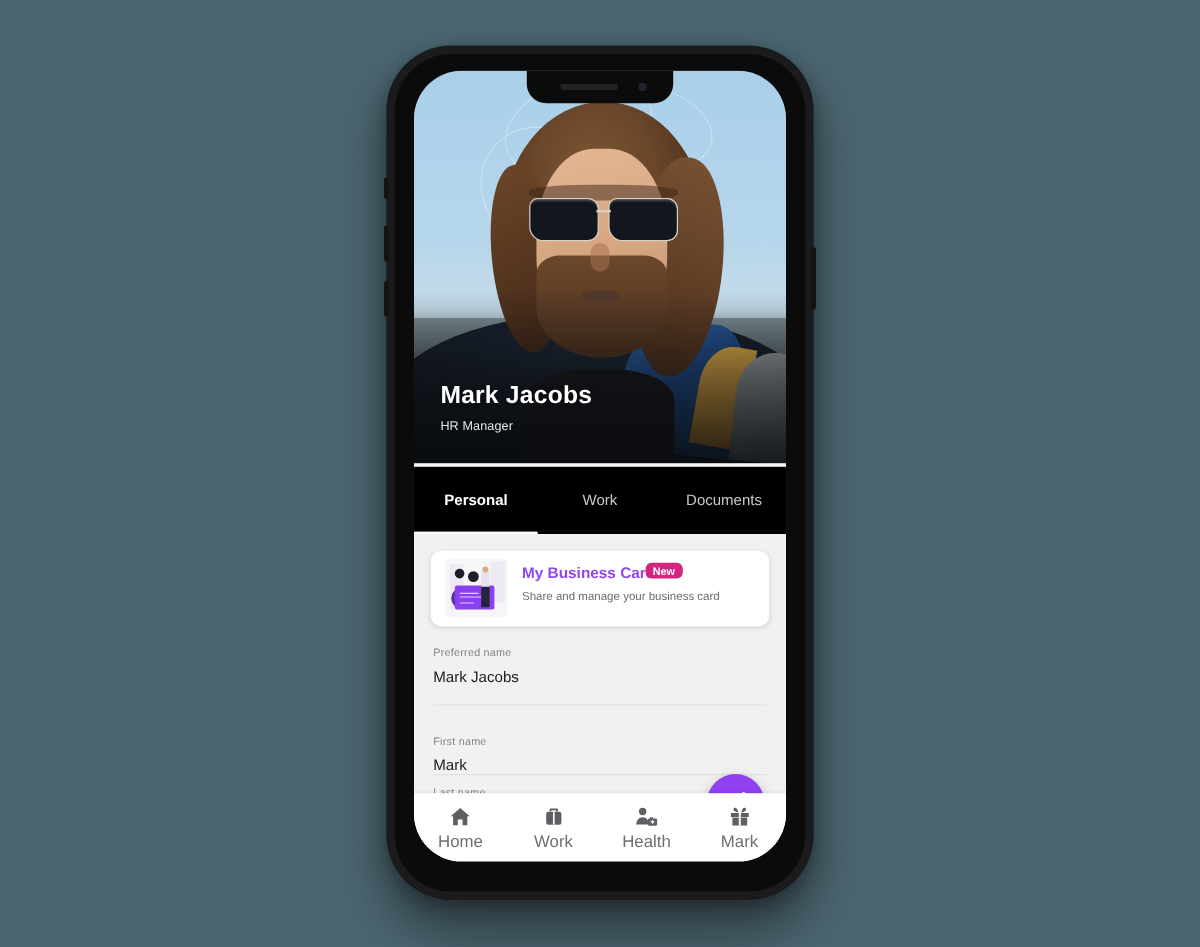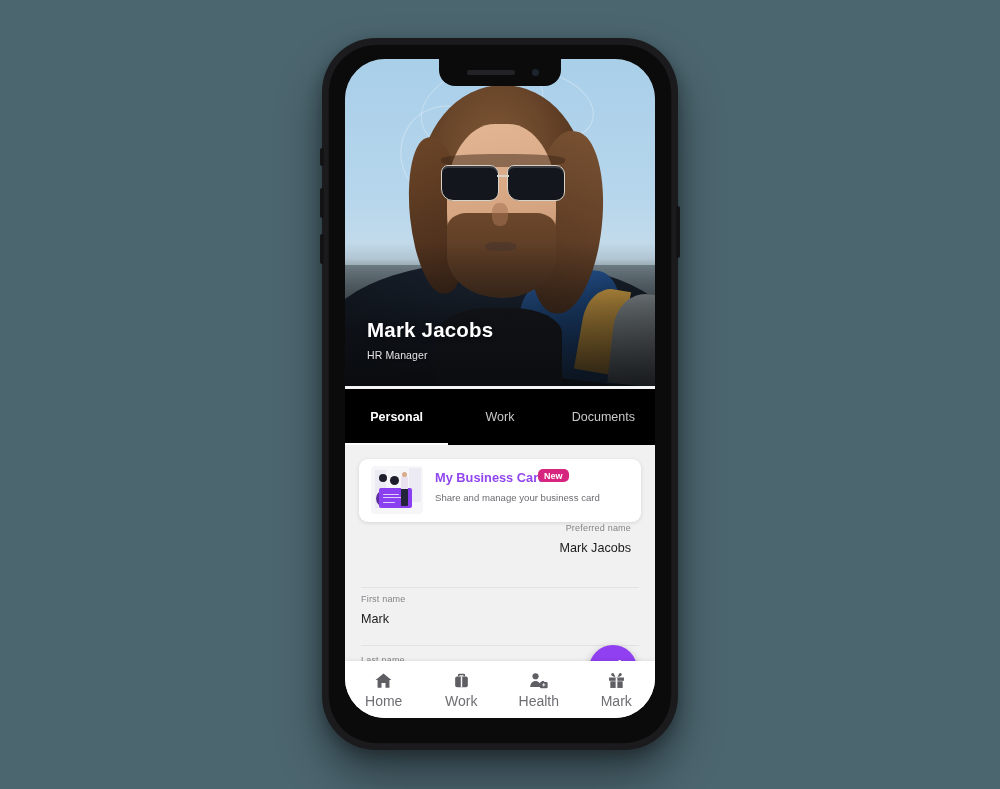--- a/index.html
+++ b/index.html
@@ -203,27 +203,27 @@
           </div>
           <div class="bc-pers-legs"></div>
           <div class="bc-pers-body"></div>
           <div class="bc-pers-head"></div>
         </div>
         <div class="bc-title">My Business Card</div>
         <div class="bc-badge">New</div>
         <div class="bc-sub">Share and manage your business card</div>
       </div>
 
-      <div class="field" style="top:78px;text-align:right;">
+      <div class="field" style="top:94px;">
         <div class="f-label">Preferred name</div>
         <div class="f-value">Mark Jacobs</div>
       </div>
       <div class="f-rule" style="top:142px;"></div>
 
-      <div class="field" style="top:149px;">
+      <div class="field" style="top:168px;">
         <div class="f-label">First name</div>
         <div class="f-value">Mark</div>
       </div>
       <div class="f-rule" style="top:200px;"></div>
 
       <div class="field" style="top:210px;">
         <div class="f-label">Last name</div>
       </div>
 
       <div class="fab">

